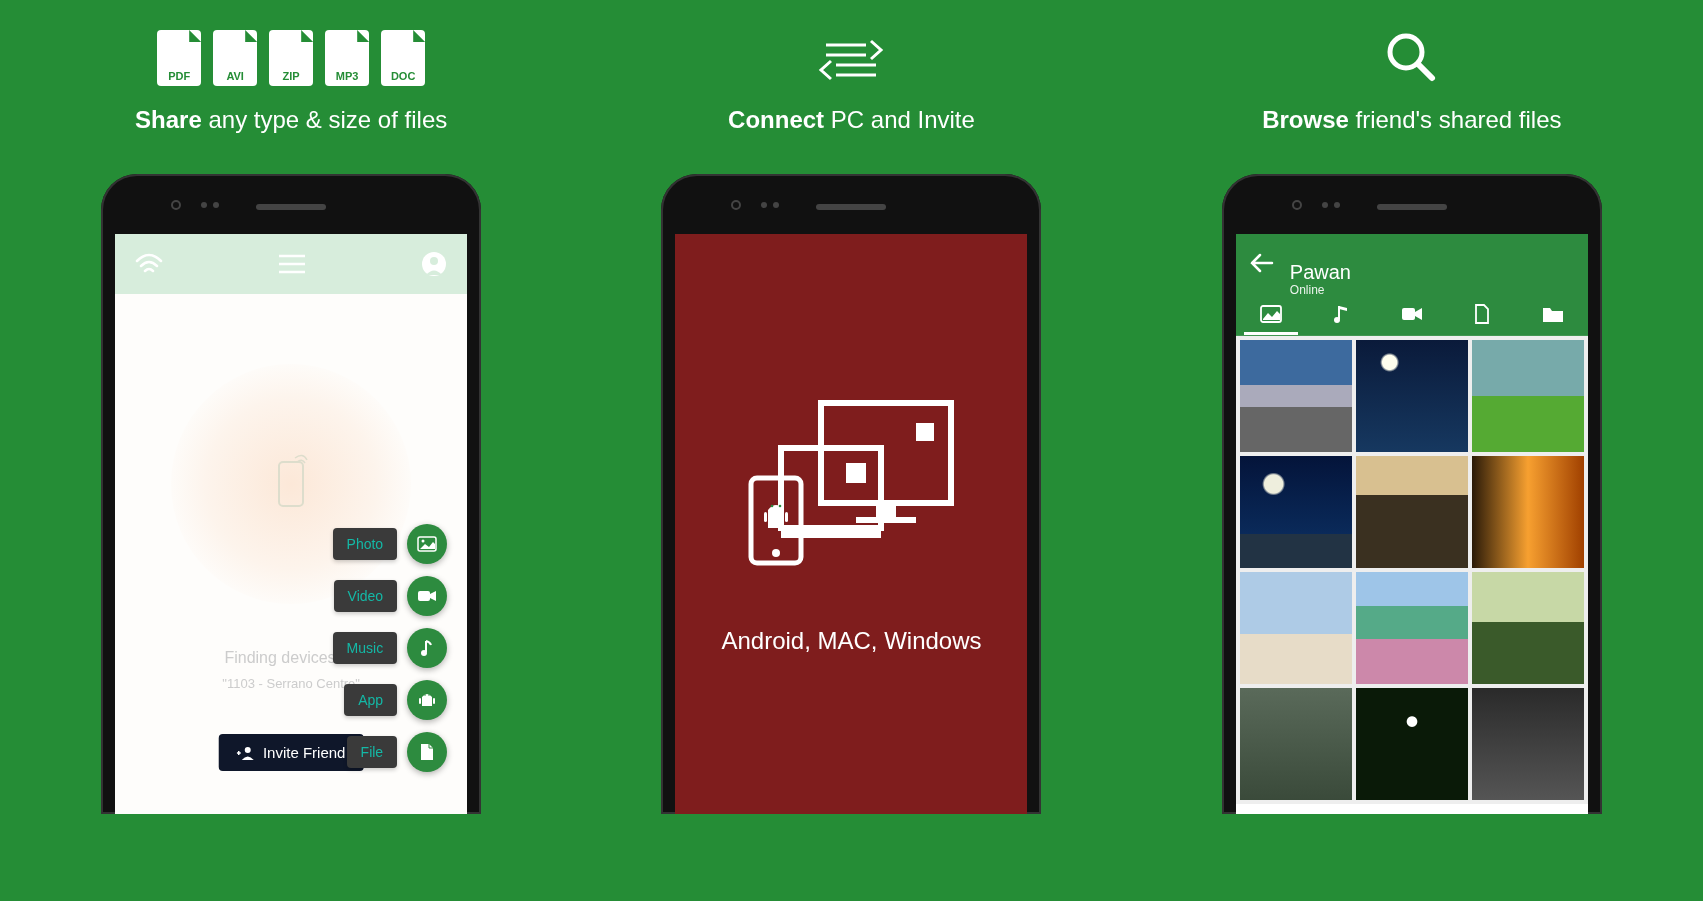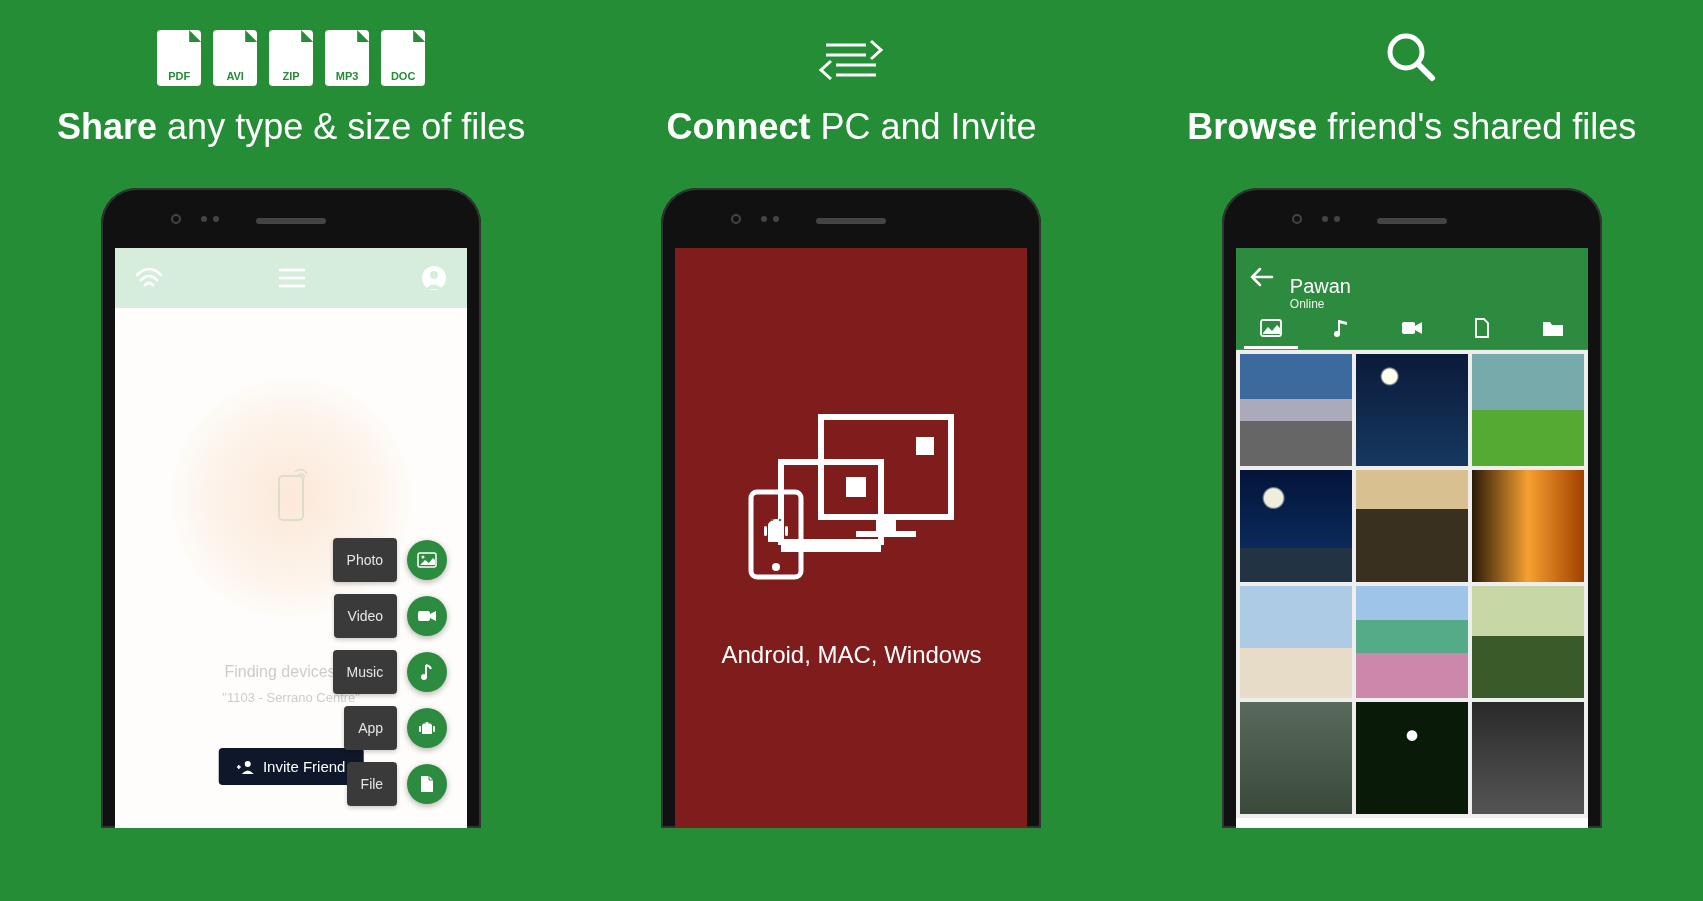--- a/index.html
+++ b/index.html
@@ -61,21 +61,21 @@
   display: flex;
   align-items: center;
 }
 .search-icon-top {
   margin-bottom: 20px;
   height: 56px;
   display: flex;
   align-items: center;
 }
 .headline {
-  font-size: 36px;
+  font-size: 24px;
   font-weight: 300;
   margin-bottom: 40px;
   text-align: center;
   white-space: nowrap;
 }
 .headline strong { font-weight: 700; }
 
 
 .phone {
   width: 380px;
@@ -190,22 +190,22 @@
   gap: 12px;
   align-items: flex-end;
 }
 .fab-item {
   display: flex;
   align-items: center;
   gap: 10px;
 }
 .fab-label {
   background: #3a3a3a;
-  color: #e5e5e5;
-  padding: 14px 14px;
+  color: #14b8a6;
+  padding: 8px 14px;
   border-radius: 4px;
   font-size: 14px;
   box-shadow: 0 2px 4px rgba(0,0,0,0.2);
 }
 .fab-btn {
   width: 40px;
   height: 40px;
   border-radius: 50%;
   background: #2d8b3f;
   display: flex;

